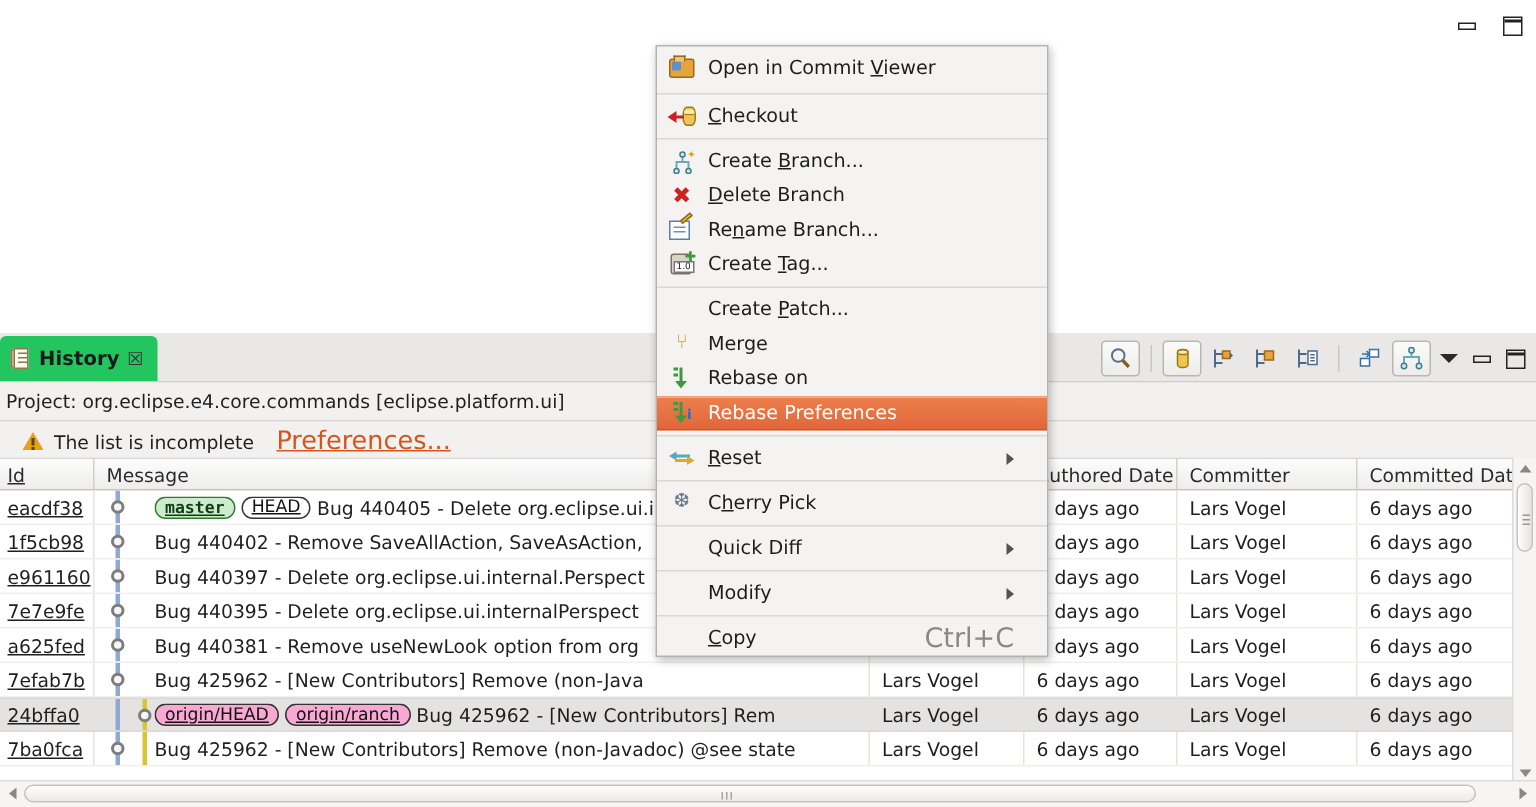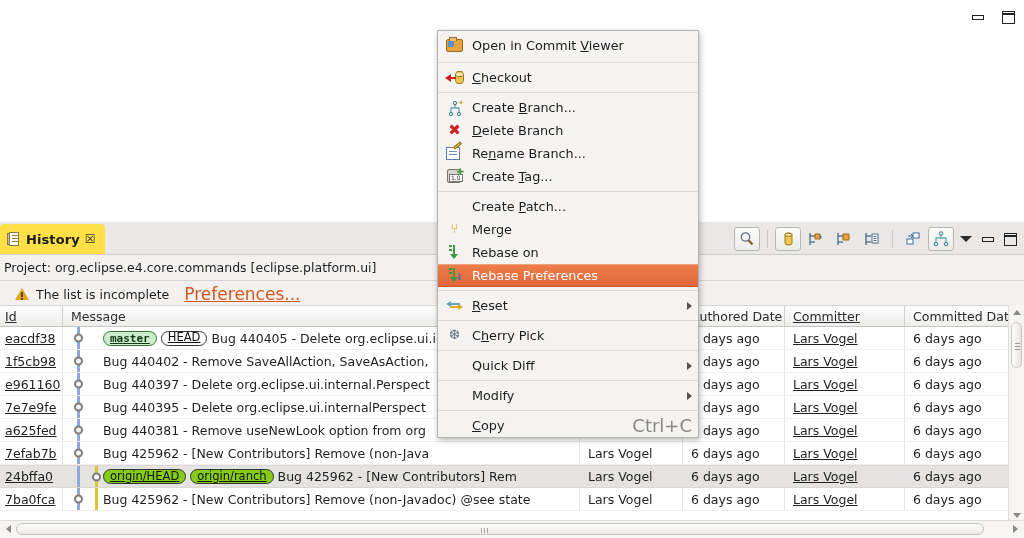--- a/index.html
+++ b/index.html
@@ -16,21 +16,21 @@
   .top-right-controls{position:absolute;right:8px;top:9px;display:flex;gap:14px;align-items:center;}
   .win-btn{width:16px;height:16px;display:flex;align-items:center;justify-content:center;cursor:default;}
   .glyph-min{width:12px;height:5px;border:1.6px solid #222;box-sizing:border-box;}
   .glyph-max{width:13px;height:13px;border:1.6px solid #222;box-sizing:border-box;position:relative;}
   .glyph-max:after{content:"";position:absolute;left:0;right:0;top:1.5px;height:2px;background:#222;}
 
   
   .view{position:absolute;left:0;top:222px;width:1024px;height:316px;background:#f2f1f0;}
 
   .tabrow{position:relative;height:32px;background:#e9e8e7;border-bottom:1px solid #cfcdc9;}
-  .tab{position:absolute;left:0;top:2px;height:30px;background:#fde047;
+  .tab{position:absolute;left:0;top:2px;height:30px;background:#22c55e;
        border-top-left-radius:4px;border-top-right-radius:4px;
        display:flex;align-items:center;gap:5px;padding:0 9px 0 7px;box-sizing:border-box;}
   .tab-title{font-weight:bold;font-size:13px;color:#1b1b1b;letter-spacing:.1px;}
   .tab-close{font-size:12px;color:#333;cursor:pointer;line-height:1;}
   .tab-icon{width:14px;height:15px;position:relative;flex:none;}
   .tab-icon .pg{position:absolute;left:2px;top:0;width:10px;height:14px;background:#fdfaf0;border:1px solid #8a7a50;box-sizing:border-box;}
   .tab-icon .pg:after{content:"";position:absolute;left:1.5px;top:2px;width:6px;height:1px;
      box-shadow:0 0 0 0 #8a7a50,0 3px 0 0 #8a7a50,0 6px 0 0 #8a7a50;background:#8a7a50;}
   .tab-icon .sp{position:absolute;left:0;top:1px;width:3px;height:12px;background:#c9bb8c;border:1px solid #8a7a50;box-sizing:border-box;}
 
@@ -59,38 +59,38 @@
       border-right:1px solid #d2d0cc;box-sizing:border-box;height:100%;overflow:hidden;white-space:nowrap;}
   .rows{position:relative;}
   .row{display:flex;height:23px;align-items:stretch;border-bottom:1px solid #f0efee;box-sizing:border-box;}
   .row.sel{background:#e4e3e1;border-top:1px solid #d9d8d6;border-bottom:1px solid #d9d8d6;}
   .cell{font-size:12.5px;color:#1f1f1f;display:flex;align-items:center;padding-left:8px;
         border-right:1px solid #e6e4e1;box-sizing:border-box;height:100%;overflow:hidden;white-space:nowrap;}
   .c-id{width:63px;flex:none;padding-left:5px;text-decoration:underline;}
   .c-msg{width:517px;flex:none;position:relative;padding-left:0;}
   .c-auth{width:103px;flex:none;}
   .c-adate{width:102px;flex:none;}
-  .c-cmtr{width:120px;flex:none;text-decoration:underline;}
+  .c-cmtr{width:120px;flex:none;}
   .c-cdate{width:104px;flex:none;border-right:none;}
 
   
   .graph{width:40px;height:100%;position:relative;flex:none;}
   .lane-main{position:absolute;left:14px;top:0;width:3px;height:100%;background:#8fa8d6;}
   .lane-yellow{position:absolute;left:32px;top:0;width:3px;height:100%;background:#d8c534;}
   .node{position:absolute;width:9px;height:9px;border-radius:50%;background:#f7f7f7;border:2px solid #7d7d7d;
         top:50%;transform:translateY(-50%);box-sizing:border-box;}
   .node.main{left:11px;}
   .node.second{left:29px;}
   .msgtext{flex:1;display:flex;align-items:center;gap:4px;overflow:hidden;white-space:nowrap;}
 
   .ref{display:inline-flex;align-items:center;height:15px;padding:0 6px;border-radius:8px;
        font-size:11.5px;line-height:1;box-sizing:border-box;flex:none;text-decoration:underline;}
   .ref-local{background:#cdeccd;border:1px solid #2d7a2d;color:#0f3d0f;font-weight:bold;font-family:"DejaVu Sans Mono","Liberation Mono",monospace;font-size:11px;}
   .ref-head{background:#ffffff;border:1px solid #333;color:#111;}
-  .ref-remote{background:#84cc16;border:1px solid #333;color:#111;}
+  .ref-remote{background:#f9a8d4;border:1px solid #333;color:#111;}
 
   
   .vscroll{position:absolute;right:0;top:83px;width:15px;height:218px;background:#f6f5f4;border-left:1px solid #dedcd8;}
   .vs-up,.vs-dn{position:absolute;left:0;width:15px;height:15px;display:flex;align-items:center;justify-content:center;}
   .vs-up{top:0;}.vs-dn{bottom:0;}
   .vs-thumb{position:absolute;left:2px;top:17px;width:11px;height:46px;border-radius:6px;background:linear-gradient(90deg,#fdfdfd,#e6e4e1);border:1px solid #c6c4c0;box-sizing:border-box;}
   .vs-thumb:after{content:"";position:absolute;left:3px;top:20px;width:5px;height:1px;background:#9a9894;box-shadow:0 3px 0 #9a9894,0 6px 0 #9a9894;}
   .arr-up{width:0;height:0;border-left:4px solid transparent;border-right:4px solid transparent;border-bottom:5px solid #8a8884;}
   .arr-dn{width:0;height:0;border-left:4px solid transparent;border-right:4px solid transparent;border-top:5px solid #8a8884;}
 
@@ -99,21 +99,21 @@
   .hs-l{left:1px;}.hs-r{right:2px;}
   .arr-l{width:0;height:0;border-top:4px solid transparent;border-bottom:4px solid transparent;border-right:5px solid #8a8884;}
   .arr-r{width:0;height:0;border-top:4px solid transparent;border-bottom:4px solid transparent;border-left:5px solid #8a8884;}
   .hs-thumb{position:absolute;left:16px;top:2px;width:968px;height:12px;border-radius:6px;
             background:linear-gradient(#fefefe,#eceae7);border:1px solid #c6c4c0;box-sizing:border-box;}
   .hs-thumb:after{content:"";position:absolute;left:48%;top:4px;width:1px;height:5px;background:#a8a6a2;box-shadow:3px 0 0 #a8a6a2,6px 0 0 #a8a6a2;}
 
   
   .ctx{position:absolute;left:437px;top:30px;width:262px;background:#f4f3f1;
        border:1px solid #b5b3af;box-shadow:1px 2px 6px rgba(0,0,0,.28);box-sizing:border-box;z-index:60;}
-  .mi{display:flex;align-items:center;height:23px;padding:0 6px 0 8px;position:relative;box-sizing:border-box;cursor:default;}
+  .mi{display:flex;align-items:center;height:23px;padding:0 22px 0 8px;position:relative;box-sizing:border-box;cursor:default;}
   .mi .ic{width:18px;height:17px;flex:none;margin-right:8px;position:relative;}
   .mi .lb{font-size:12.8px;color:#1d1d1d;white-space:nowrap;flex:1;}
   .mi .acc{font-size:18px;color:#8a8884;margin-left:12px;}
   .mi .sub{width:0;height:0;border-top:4px solid transparent;border-bottom:4px solid transparent;border-left:5px solid #55534f;margin-left:10px;}
   .mi.hl{background:linear-gradient(#ec7f4c,#e2663a);border-top:1px solid #f0a07a;border-bottom:1px solid #cf5220;}
   .mi.hl .lb{color:#fff;}
   .msep{height:1px;background:#dbd9d5;margin:3px 0;}
   .mi.big{height:28px;}
   u{text-decoration:underline;}
 

